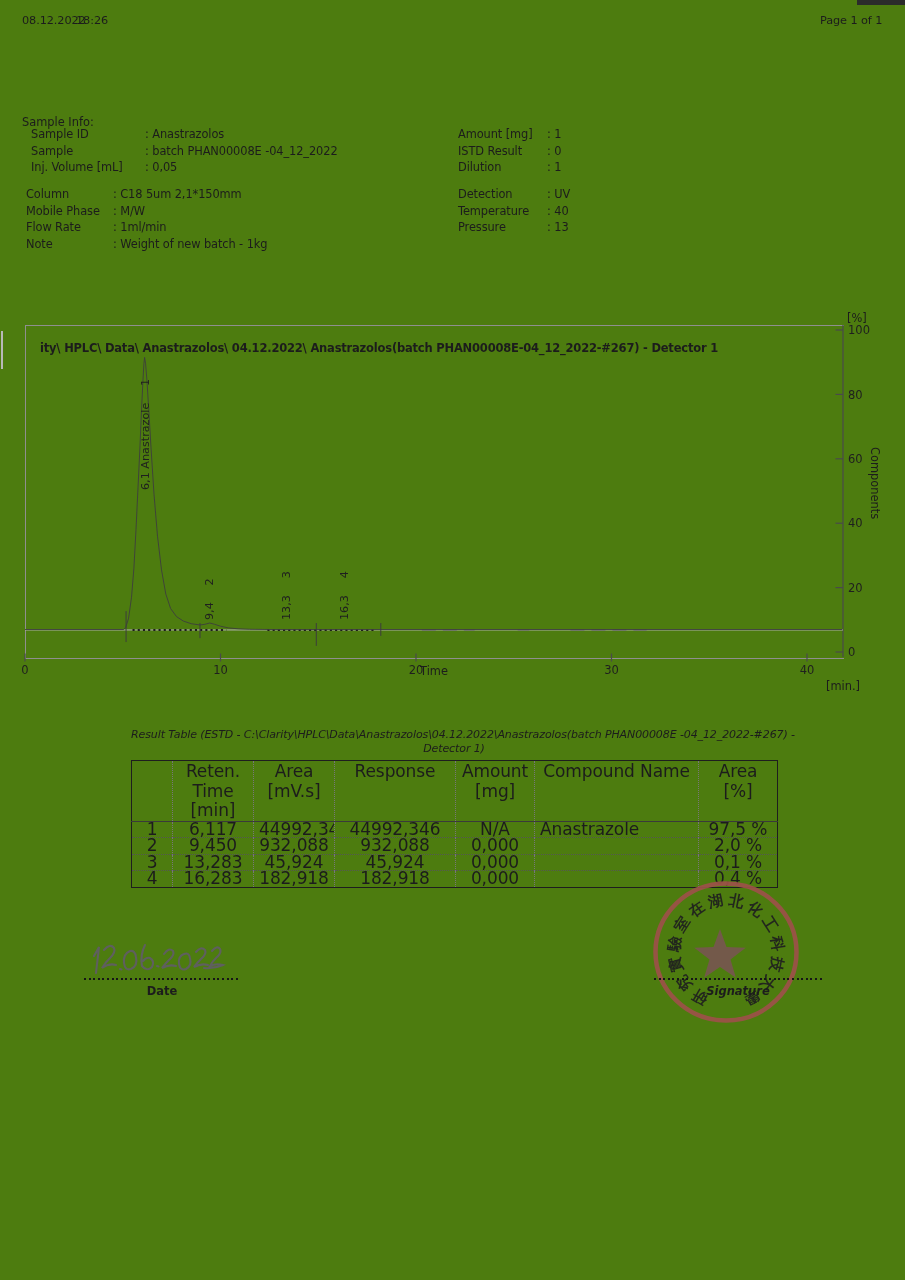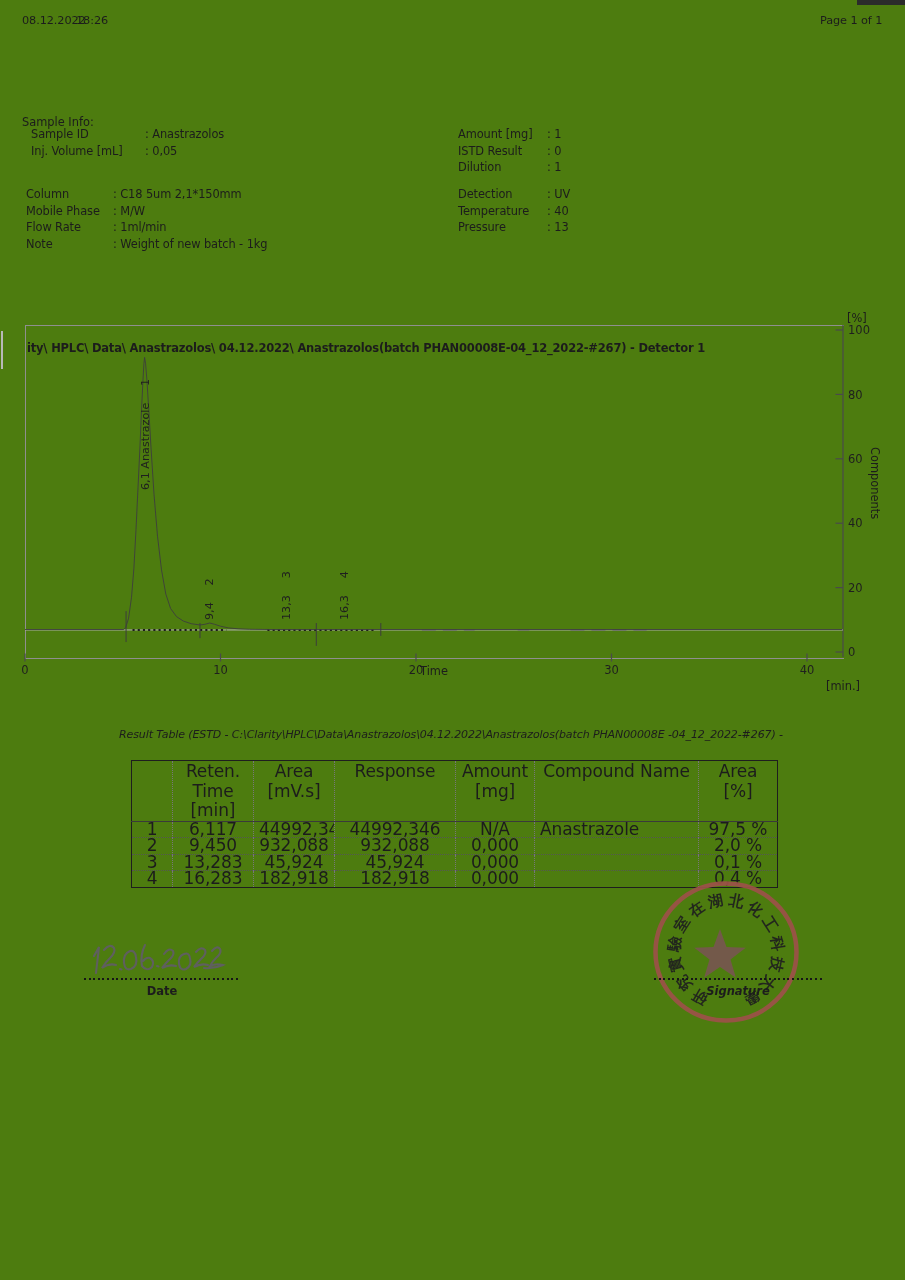--- a/index.html
+++ b/index.html
@@ -9,21 +9,21 @@
   
   .hdr{font-size:11.3px;letter-spacing:-0.1px;white-space:nowrap;}
   
   .info-group{position:absolute;font-size:11.4px;letter-spacing:-0.1px;}
   .info-row{display:flex;height:16.6px;line-height:16.6px;white-space:nowrap;}
   .info-row .lbl{flex:0 0 auto;}
   .info-row .val::before{content:": ";}
   
   .chart-frame{position:absolute;left:25px;top:325px;width:818px;height:332px;
        border-top:1px solid #8f8f8f;border-left:1px solid #8f8f8f;border-bottom:1px solid #8f8f8f;}
-  .chart-title{font-size:11.5px;font-weight:bold;letter-spacing:-0.2px;white-space:nowrap;}
+  .chart-title{font-size:11.5px;font-weight:bold;letter-spacing:-0.2px;white-space:nowrap;padding-left:13px;}
   .axis-unit{font-size:11.4px;}
   .ylab-vert{font-size:11.4px;writing-mode:vertical-rl;}
   svg text{font-family:"DejaVu Sans","Liberation Sans",sans-serif;fill:#1f1f1f;}
   
   .tbl-caption{font-size:11px;font-style:italic;text-align:center;letter-spacing:-0.1px;white-space:nowrap;}
   table.res{border-collapse:collapse;table-layout:fixed;border:1.6px solid #1e1e1e;
             font-size:17px;letter-spacing:-0.1px;}
   table.res th{font-weight:normal;text-align:center;vertical-align:top;padding:1px 2px 0 2px;
                border-left:1px dotted #777;line-height:1.15;height:27px;}
   table.res td{border-left:1px dotted #777;border-top:1px dotted #555;height:15.5px;
@@ -48,20 +48,24 @@
 
   <div class="abs hdr" style="left:22px;top:14px;">08.12.2022</div>
   <div class="abs hdr" style="left:76px;top:14px;">18:26</div>
   <div class="abs hdr" style="left:820px;top:14px;">Page 1 of 1</div>
 
   <div class="abs" style="left:22px;top:115px;font-size:11.4px;">Sample Info:</div>
   <div class="info-group" id="grp-sample" style="left:31px;top:126px;">
       <div class="info-row">
         <span class="lbl" style="width: 114px;">Sample ID</span>
         <span class="val">Anastrazolos</span>
+      </div>
+      <div class="info-row">
+        <span class="lbl" style="width: 114px;">Sample</span>
+        <span class="val">batch PHAN00008E -04_12_2022</span>
       </div>
       <div class="info-row">
         <span class="lbl" style="width: 114px;">Inj. Volume [mL]</span>
         <span class="val">0,05</span>
       </div>
     </div>
   <div class="info-group" id="grp-method" style="left:26px;top:186px;">
       <div class="info-row">
         <span class="lbl" style="width: 87px;">Column</span>
         <span class="val">C18 5um 2,1*150mm</span>
@@ -148,21 +152,22 @@
       <text transform="translate(213.3 620) rotate(-90)" font-size="11.2" text-anchor="start">9,4   2</text>
       <text transform="translate(289.5 620) rotate(-90)" font-size="11.2" text-anchor="start">13,3   3</text>
       <text transform="translate(348.2 620) rotate(-90)" font-size="11.2" text-anchor="start">16,3   4</text>
     </svg>
   <div class="abs chart-title" style="left:27px;top:341px;">ity\ HPLC\ Data\ Anastrazolos\ 04.12.2022\ Anastrazolos(batch PHAN00008E-04_12_2022-#267) -  Detector 1</div>
   <div class="abs axis-unit" style="left:847px;top:311px;">[%]</div>
   <div class="abs ylab-vert" style="left:868px;top:447px;">Components</div>
   <div class="abs axis-unit" style="left:826px;top:679px;">[min.]</div>
   <div class="abs axis-unit" style="left:394px;top:664px;width:80px;text-align:center;">Time</div>
 
-  <div class="abs tbl-caption" style="left:119px;top:728px;width:646px;">Result Table (ESTD - C:\Clarity\HPLC\Data\Anastrazolos\04.12.2022\Anastrazolos(batch PHAN00008E -04_12_2022-#267) -</div>
+  <div class="abs tbl-caption" style="left:131px;top:728px;width:646px;">Result Table (ESTD - C:\Clarity\HPLC\Data\Anastrazolos\04.12.2022\Anastrazolos(batch PHAN00008E -04_12_2022-#267) -</div>
+  <div class="abs tbl-caption" style="left:131px;top:742px;width:646px;">Detector 1)</div>
   <table class="res abs" id="res-table" style="left:131px;top:760px;width:646px;">
     <colgroup>
       <col style="width:41px">
         <col style="width:81px">
         <col style="width:81px">
       <col style="width:121px">
         <col style="width:79px">
         <col style="width:164px">
         <col style="width:79px">
     </colgroup>

